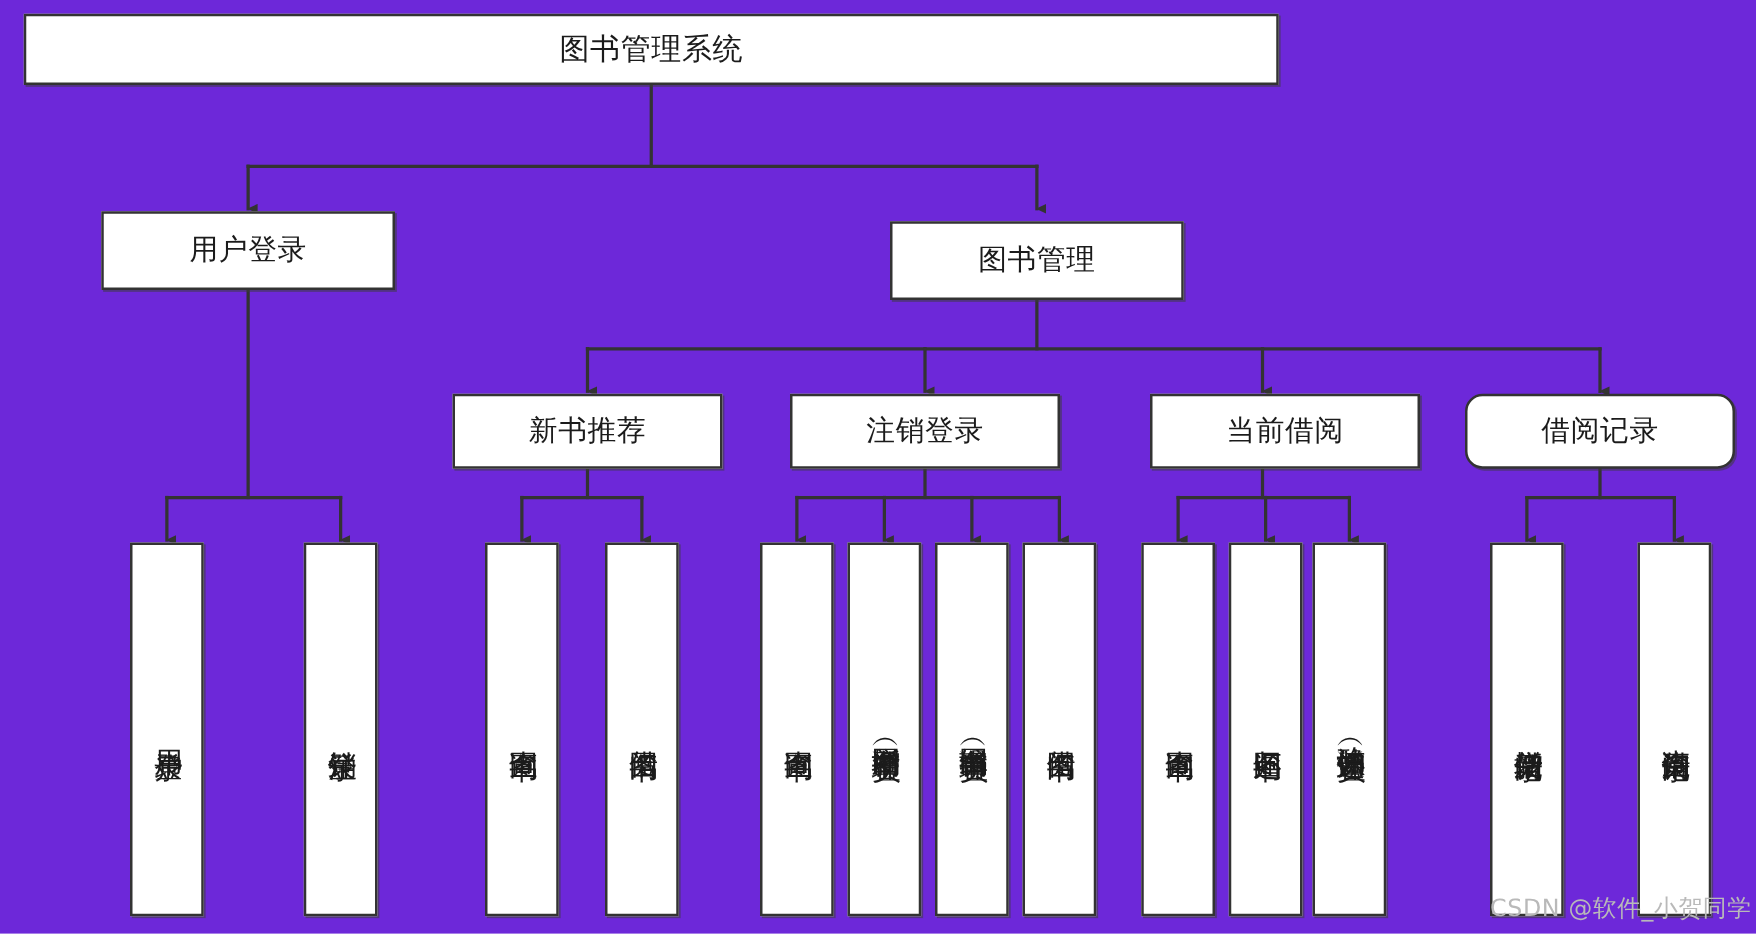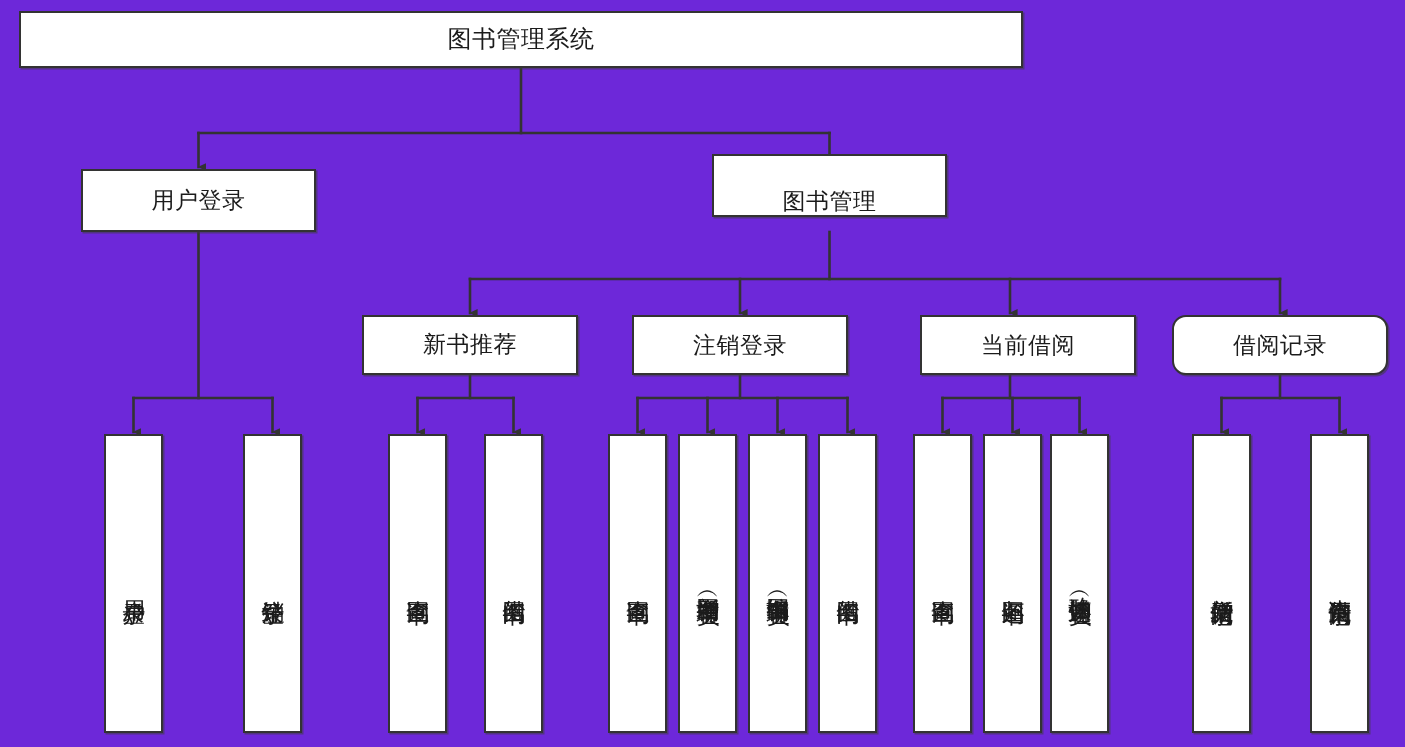--- a/index.html
+++ b/index.html
@@ -119,24 +119,24 @@
       </g>
   </svg>
 
   <div id="nodes-layer">
       <div class="node horizontal root" style="left: 19px; top: 11px; width: 1004px; height: 57px;">
         <span class="label">图书管理系统</span>
       </div>
       <div class="node horizontal" style="left: 81px; top: 169px; width: 235px; height: 63px;">
         <span class="label">用户登录</span>
       </div>
-      <div class="node horizontal" style="left: 712px; top: 154px; width: 235px; height: 63px; align-items: flex-end;">
+      <div class="node horizontal" style="left: 712px; top: 177px; width: 235px; height: 63px;">
         <span class="label">图书管理</span>
       </div>
-      <div class="node horizontal" style="left: 362px; top: 315px; width: 216px; height: 60px; font-family: Liberation Serif, serif;">
+      <div class="node horizontal" style="left: 362px; top: 315px; width: 216px; height: 60px;">
         <span class="label">新书推荐</span>
       </div>
       <div class="node horizontal" style="left: 632px; top: 315px; width: 216px; height: 60px;">
         <span class="label">注销登录</span>
       </div>
       <div class="node horizontal" style="left: 920px; top: 315px; width: 216px; height: 60px;">
         <span class="label">当前借阅</span>
       </div>
       <div class="node horizontal" style="left: 1172px; top: 315px; width: 216px; height: 60px; border-radius: 14px;">
         <span class="label">借阅记录</span>
@@ -175,14 +175,15 @@
         <span class="label">确认归还（管理员）</span>
       </div>
       <div class="node vertical" style="left: 1192px; top: 434px; width: 59px; height: 299px;">
         <span class="label">新增借阅记录</span>
       </div>
       <div class="node vertical" style="left: 1310px; top: 434px; width: 59px; height: 299px;">
         <span class="label">查询借阅记录</span>
       </div>
     </div>
 
+  <div class="watermark" style="left: 1192px; top: 714px;">CSDN @软件_小贺同学</div>
 
 </div>
 
 </body></html>

